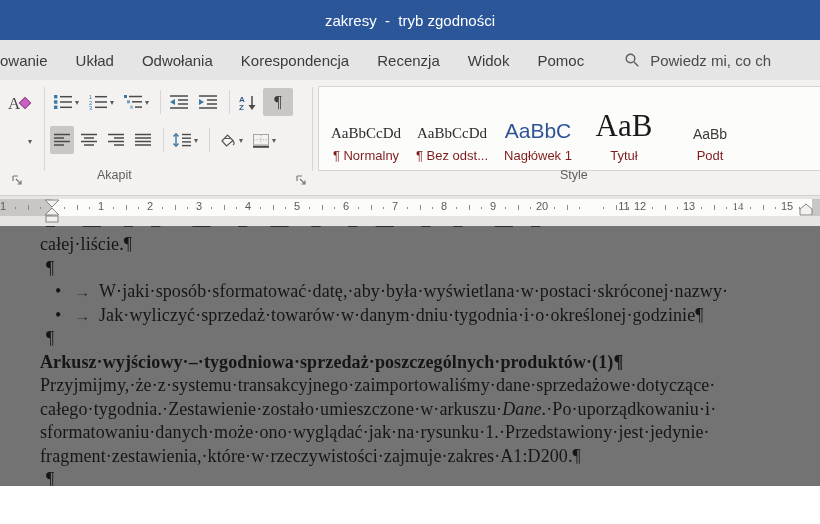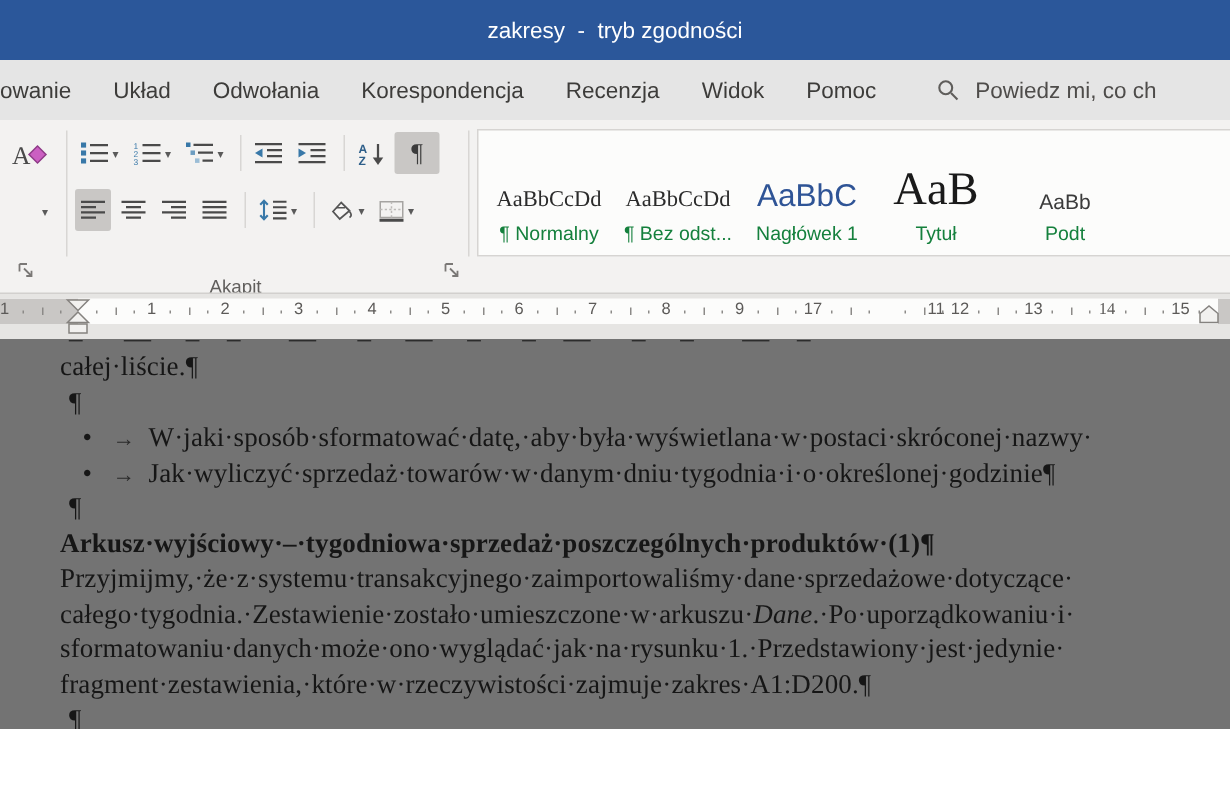--- a/index.html
+++ b/index.html
@@ -12,33 +12,33 @@
   .tellme{display:flex;align-items:center;margin-left:12px;color:#4e4c4a;white-space:pre;}
   .tellme svg{margin-right:10px;flex:0 0 auto;}
   
   .ribbon{position:relative;height:115px;background:#f3f2f1;border-bottom:1px solid #d2d0ce;overflow:hidden;}
   .vsep{position:absolute;top:7px;height:84px;width:1px;background:#d8d6d4;}
   .row{position:absolute;display:flex;align-items:center;height:30px;}
   .rbtn{display:flex;align-items:center;justify-content:center;height:28px;padding:0 3px;border-radius:2px;margin-right:3px;cursor:default;}
   .rbtn.on{background:#c9c7c5;}
   .caret{font-size:8px;color:#5a5a5a;margin-left:2px;}
   .isep{width:1px;height:24px;background:#d8d6d4;margin:0 5px;}
-  .grouplabel{position:absolute;top:104px;font-size:12.5px;color:#605e5c;text-align:center;}
+  .grouplabel{position:absolute;top:88px;font-size:12.5px;color:#605e5c;}
   .launcher{position:absolute;top:95px;cursor:default;}
   .pilchar{font-size:17px;color:#3b3b3b;font-family:"Liberation Serif",serif;}
   
   .gallery{position:absolute;left:318px;top:6px;width:502px;height:83px;background:#fcfcfb;border:1px solid #d6d4d2;display:flex;padding:0 4px;overflow:hidden;}
   .sitem{width:86px;flex:0 0 86px;display:flex;flex-direction:column;justify-content:flex-end;align-items:center;padding-bottom:7px;cursor:default;}
   .sprev{line-height:1;margin-bottom:7px;white-space:nowrap;}
   .sprev.normal{font-family:"Liberation Serif",serif;font-size:15px;color:#2b2b2b;}
   .sprev.h1{font-size:21px;color:#2F5496;}
   .sprev.h2{font-size:18px;color:#2E74B5;}
   .sprev.title{font-family:"Liberation Serif",serif;font-size:31px;color:#1a1a1a;}
   .sprev.sub{font-size:14px;color:#3b3b3b;}
-  .slabel{font-size:13px;color:#15803d;white-space:nowrap;}
+  .slabel{font-size:13px;color:#7f1d1d;white-space:nowrap;}
   
   .ruler{position:relative;height:30px;background:#e6e5e3;}
   .band{position:absolute;left:0;right:0;top:3px;height:17px;background:#fcfcfb;overflow:hidden;}
   .mseg{position:absolute;top:0;height:100%;background:#c9c7c5;}
   .rnum{position:absolute;top:1px;font-size:11px;color:#5c5a58;transform:translateX(-50%);}
   .tickv{position:absolute;top:6px;width:1px;height:5px;background:#8c8a88;}
   .tickd{position:absolute;top:8px;width:1px;height:2px;background:#8c8a88;}
   .markers{position:absolute;left:0;top:0;}
   
   .page{position:relative;height:260px;background:#737373;overflow:hidden;cursor:text;
@@ -277,40 +277,41 @@
     </div>
     <div class="sitem">
       <span class="sprev title">AaB</span>
       <span class="slabel">Tytuł</span>
     </div>
     <div class="sitem">
       <span class="sprev sub">AaBb</span>
       <span class="slabel">Podt</span>
     </div>
   </div>
+  <div class="grouplabel" style="left:560px;width:240px">Style</div>
 </div>
 
 <div class="ruler">
   <div class="band">
     <div class="mseg" style="left:0;width:52px"></div>
     <div class="mseg" style="left:812px;right:0"></div>
   <span class="rnum" style="left: 3px;">1</span>
       <span class="tickd" style="left: 15.25px;"></span>
       <span class="tickv" style="left: 27.5px;"></span>
       <span class="tickd" style="left: 39.75px;"></span>
       <span class="rnum" style="left: 101px;">1</span>
       <span class="rnum" style="left: 150px;">2</span>
       <span class="rnum" style="left: 199px;">3</span>
       <span class="rnum" style="left: 248px;">4</span>
       <span class="rnum" style="left: 297px;">5</span>
       <span class="rnum" style="left: 346px;">6</span>
       <span class="rnum" style="left: 395px;">7</span>
       <span class="rnum" style="left: 444px;">8</span>
       <span class="rnum" style="left: 493px;">9</span>
-      <span class="rnum" style="left: 542px;">17</span>
+      <span class="rnum" style="left: 542px;">20</span>
       <span class="rnum" style="left: 624px;">11</span>
       <span class="rnum" style="left: 640px;">12</span>
       <span class="rnum" style="left: 689px;">13</span>
       <span class="rnum" style="left: 738px; font-family: Liberation Serif, serif;">14</span>
       <span class="rnum" style="left: 787px;">15</span>
       <span class="tickd" style="left: 64.25px;"></span>
       <span class="tickv" style="left: 76.5px;"></span>
       <span class="tickd" style="left: 88.75px;"></span>
       <span class="tickd" style="left: 113.25px;"></span>
       <span class="tickv" style="left: 125.5px;"></span>

